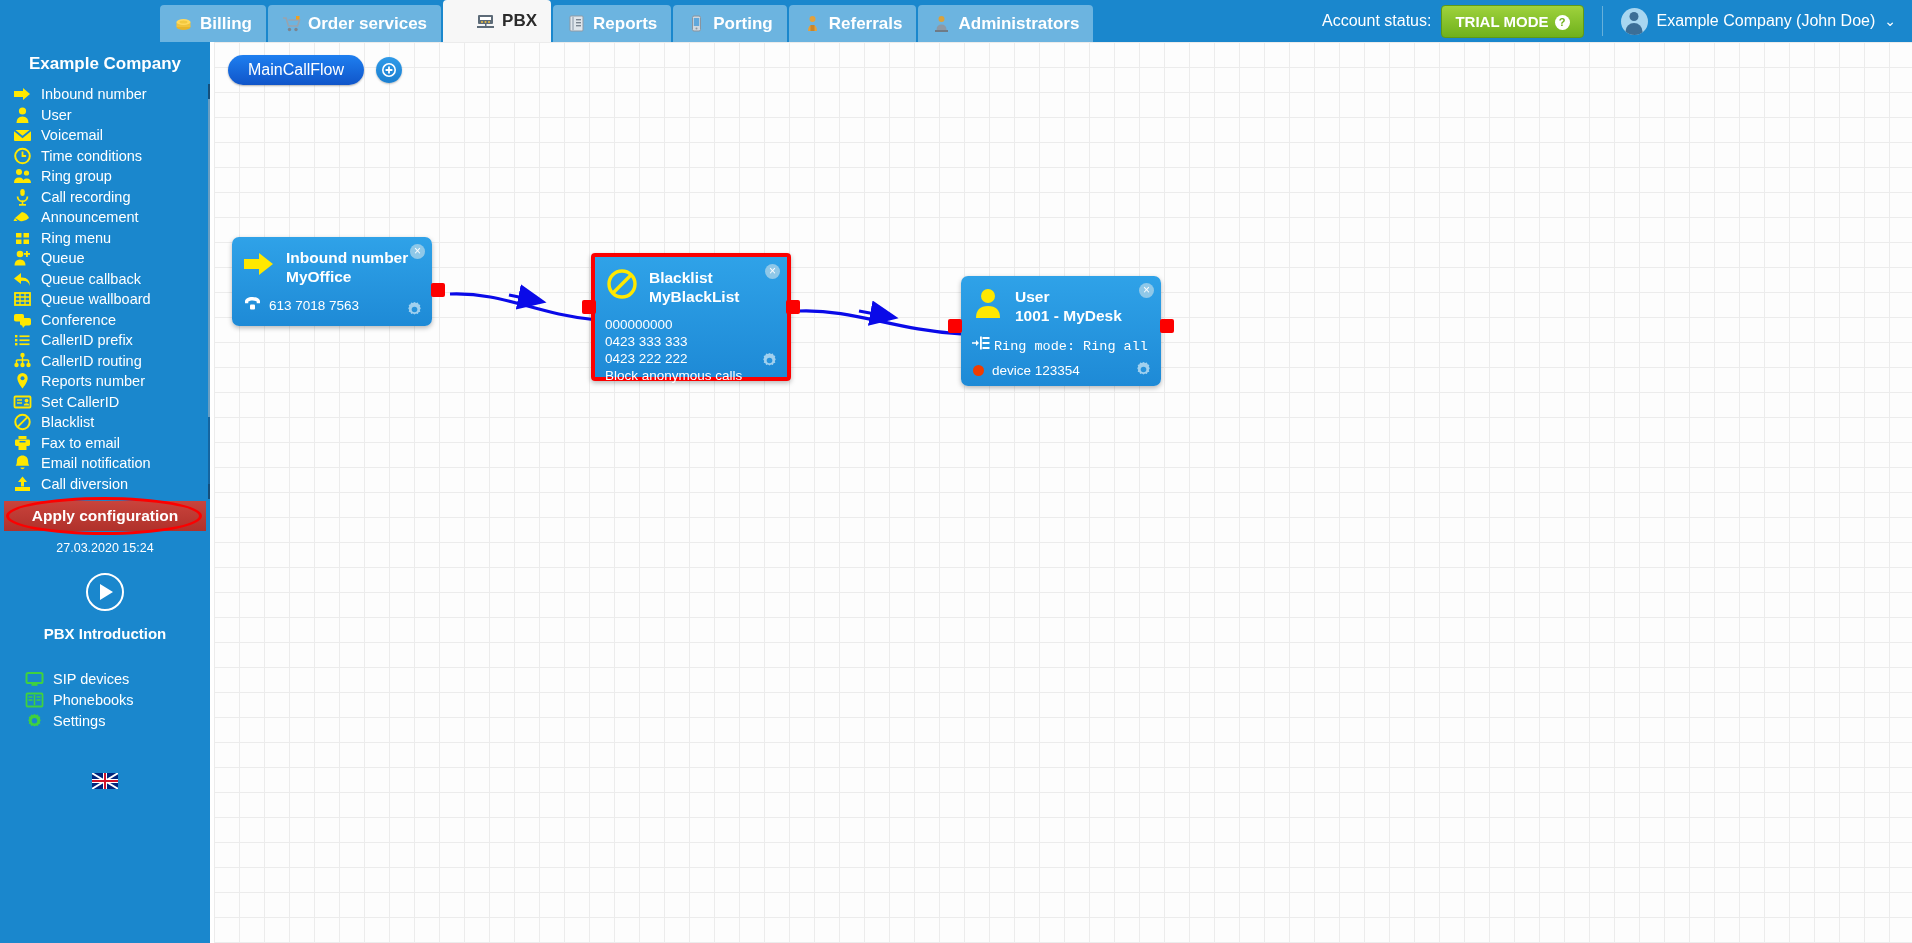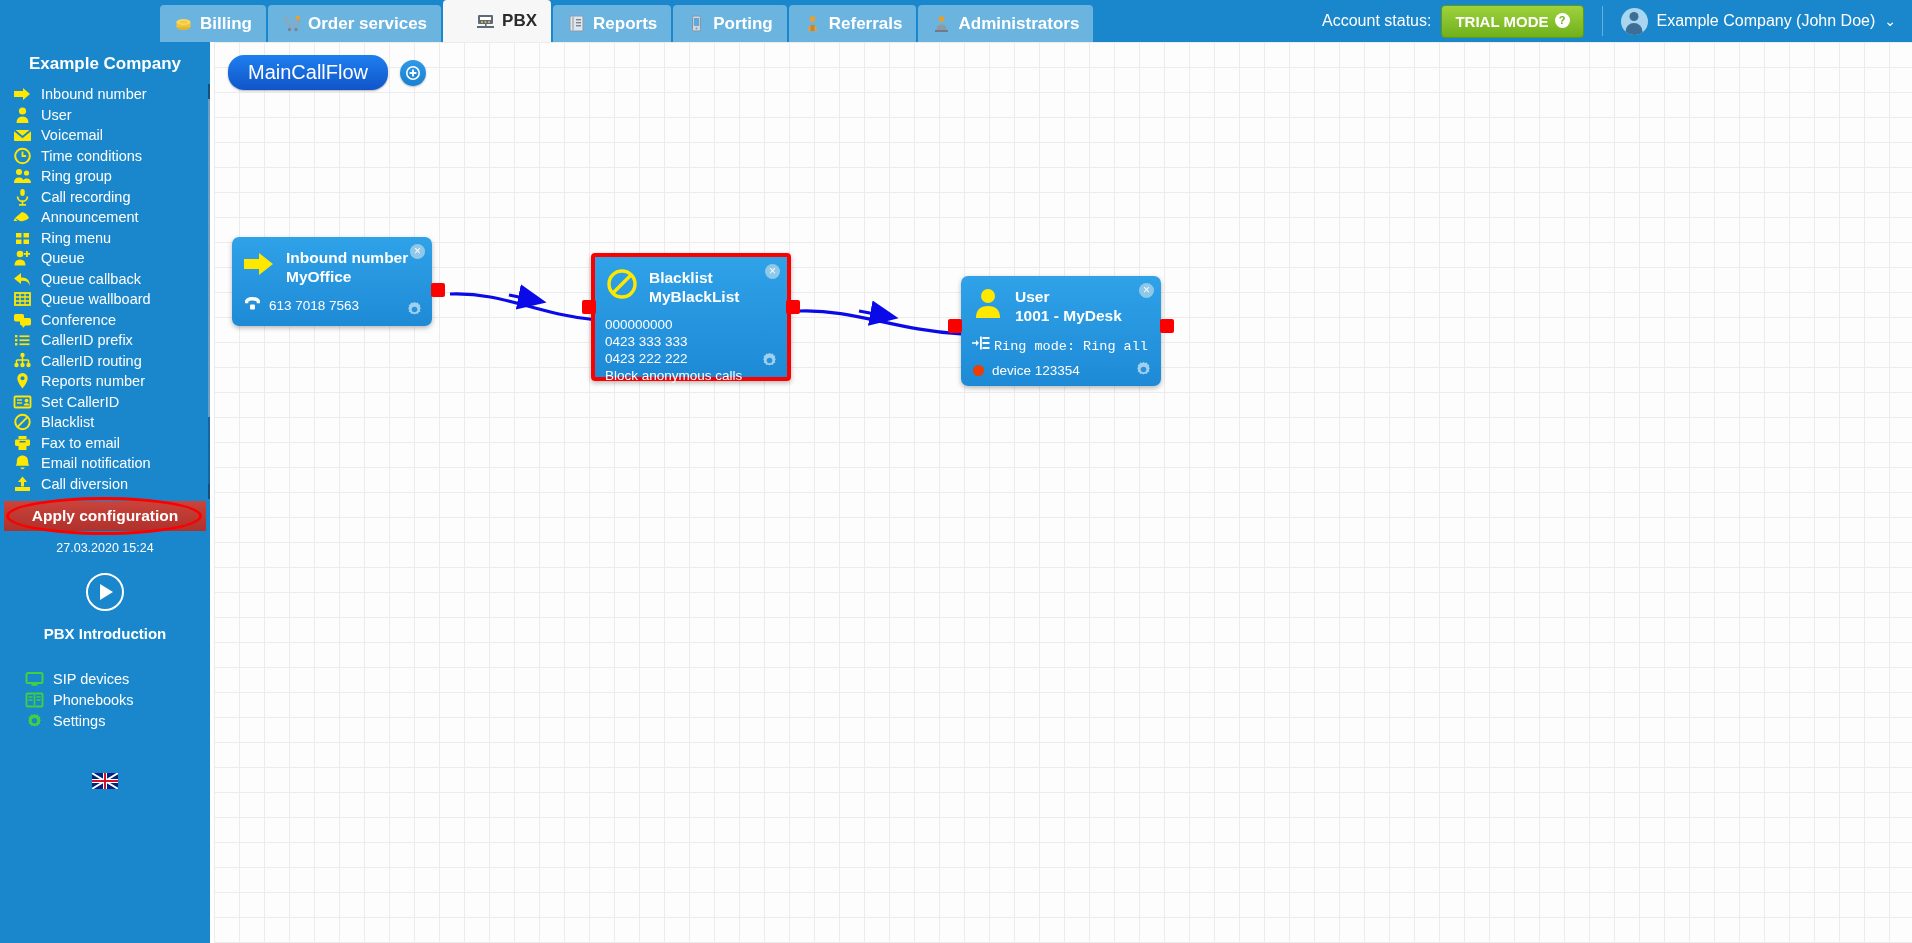--- a/index.html
+++ b/index.html
@@ -41,21 +41,21 @@
   .status-area {
     margin-left: auto; display: flex; align-items: center;
     height: 42px; padding-right: 16px; gap: 0px;
   }
   .acct-label { color: #ffffff; font-size: 16px; margin-right: 10px; }
   .trial-badge {
     background: linear-gradient(to bottom, #9fd23c 0%, #6fb11c 100%);
     color: #ffffff; font-weight: bold; font-size: 15px;
     padding: 7px 13px; border-radius: 4px;
     border: 1px solid #5f9a16;
-    display: flex; align-items: flex-start; gap: 6px;
+    display: flex; align-items: flex-end; gap: 6px;
     cursor: pointer;
   }
   .qmark {
     display: inline-flex; align-items: center; justify-content: center;
     width: 15px; height: 15px; border-radius: 50%;
     background: #ffffff; color: #6fb11c; font-size: 11px; font-weight: bold;
   }
   .vdiv { width: 1px; height: 30px; background: #67b0da; margin: 0 18px; }
   .user-area { display: flex; align-items: center; gap: 9px; cursor: pointer; }
   .avatar {
@@ -174,21 +174,21 @@
     background-color: #fdfdfd;
     background-image:
       linear-gradient(to right, #ececec 1px, transparent 1px),
       linear-gradient(to bottom, #ececec 1px, transparent 1px);
     background-size: 25px 25px;
     overflow: hidden;
   }
   .flow-tab-row { position: absolute; left: 14px; top: 13px; display: flex; align-items: center; gap: 12px; }
   .flow-tab {
     background: linear-gradient(to bottom, #1e7ff0 0%, #1055c9 100%);
-    color: #ffffff; font-size: 20px;
+    color: #ffffff; font-size: 16px;
     padding: 6px 20px; border-radius: 16px; cursor: pointer;
     box-shadow: 0 1px 2px rgba(0,0,0,.3);
   }
   .flow-add {
     width: 26px; height: 26px; border-radius: 50%;
     background: linear-gradient(to bottom, #2f9ae8 0%, #1a7fd0 100%);
     color: #ffffff; display: flex; align-items: center; justify-content: center;
     font-size: 17px; line-height: 1; cursor: pointer;
     box-shadow: 0 1px 2px rgba(0,0,0,.25);
   }

